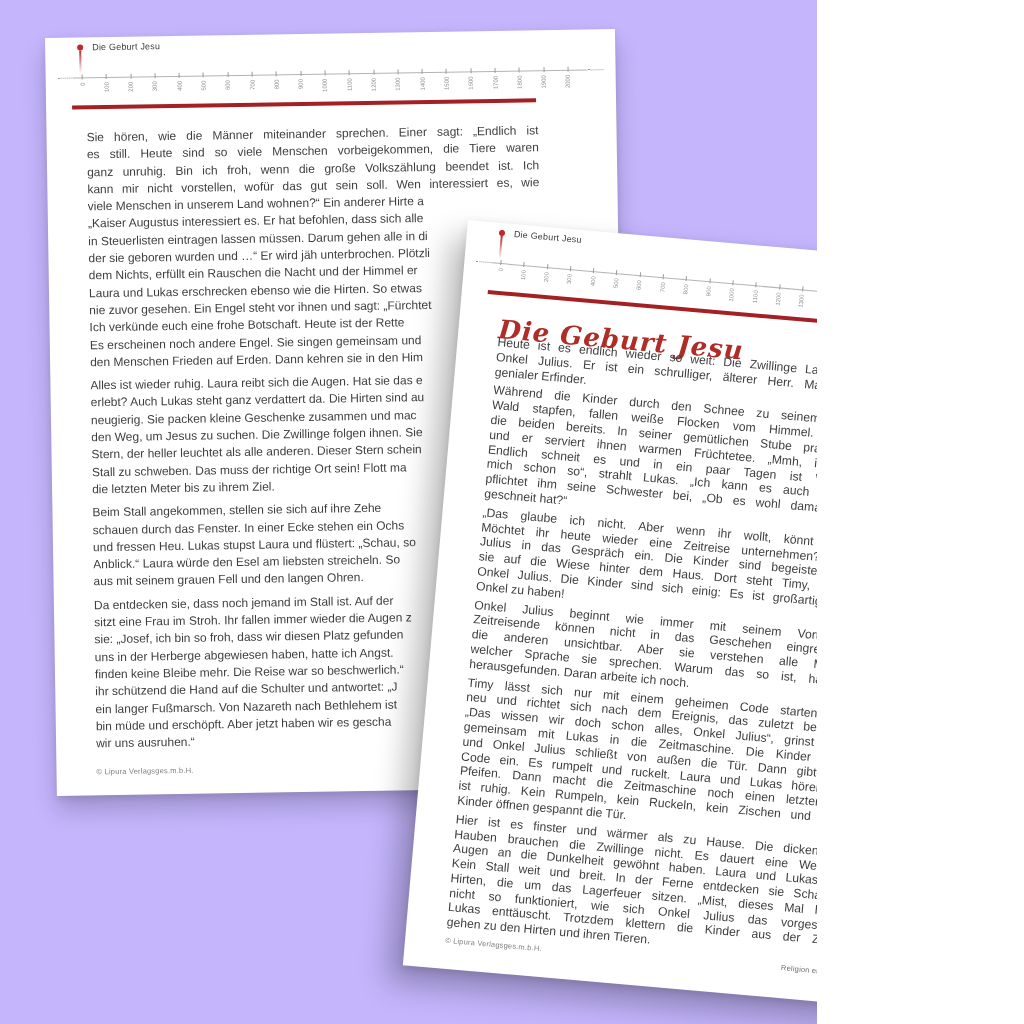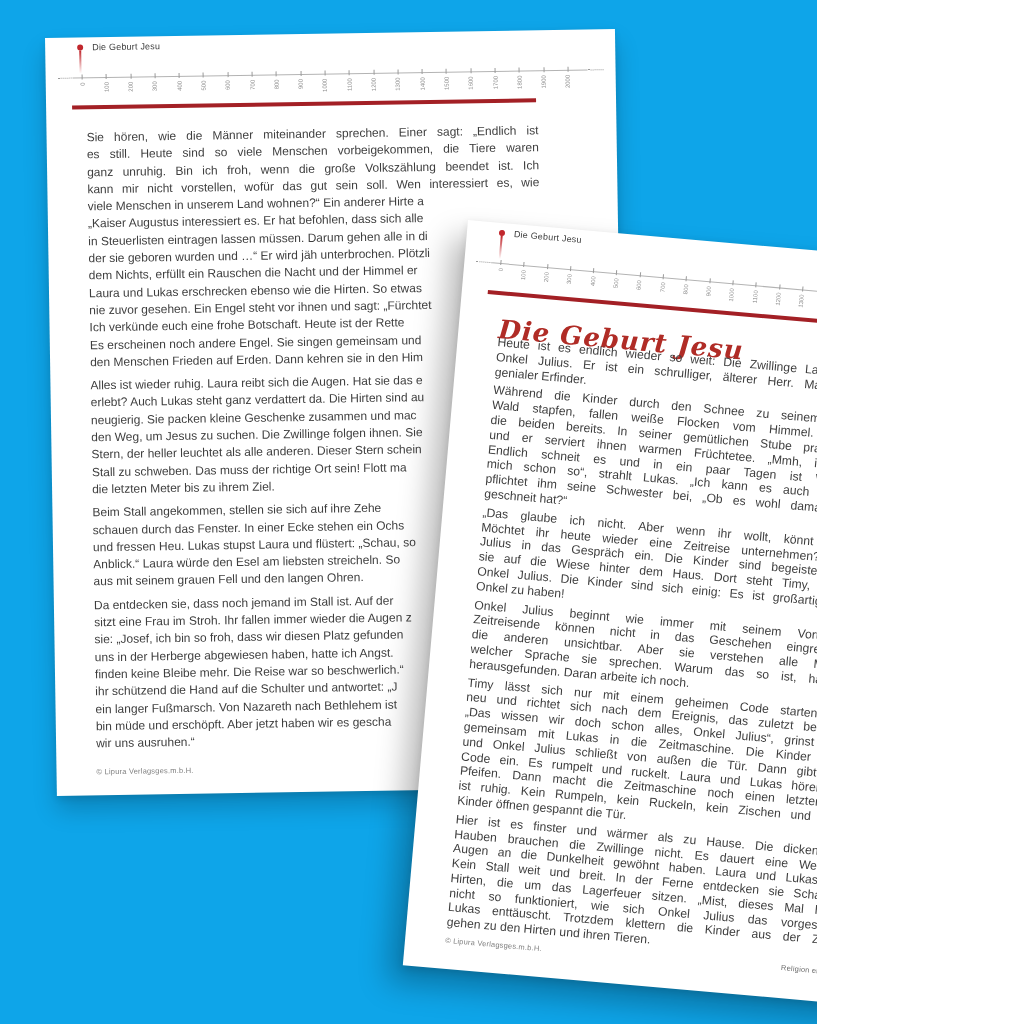--- a/index.html
+++ b/index.html
@@ -1,16 +1,16 @@
 <!DOCTYPE html>
 <html style="--accent: #a32025; --heading: #b02c26; --pin: #c1272d; --text: #3e3e3e;"><head>
 <meta charset="utf-8">
 <style>
   html,body{margin:0;padding:0;}
-  .canvas{position:relative;width:817px;height:1024px;background:#0ea5e9;overflow:hidden;
+  .canvas{position:relative;width:817px;height:1024px;background:#c4b5fd;overflow:hidden;
           font-family:"Liberation Sans",sans-serif;text-decoration:underline;}
   .page{position:absolute;background:#fff;transform-origin:top left;}
   .page.back{left:45px;top:38px;width:570px;height:758px;transform:rotate(-0.9deg);
              box-shadow:0 14px 24px rgba(0,0,0,.20),0 3px 7px rgba(0,0,0,.10);}
   .page.front{left:468px;top:220px;width:550px;height:748px;transform:rotate(5deg);
              box-shadow:-14px 18px 30px rgba(0,0,0,.28),0 3px 8px rgba(0,0,0,.12);}
   
   .timeline{position:absolute;left:0;right:0;top:0;height:78px;}
   .pin{position:absolute;left:32px;top:7px;width:8px;}
   .pin-dot{width:6px;height:6px;border-radius:50%;background:var(--pin,#c1272d);}

